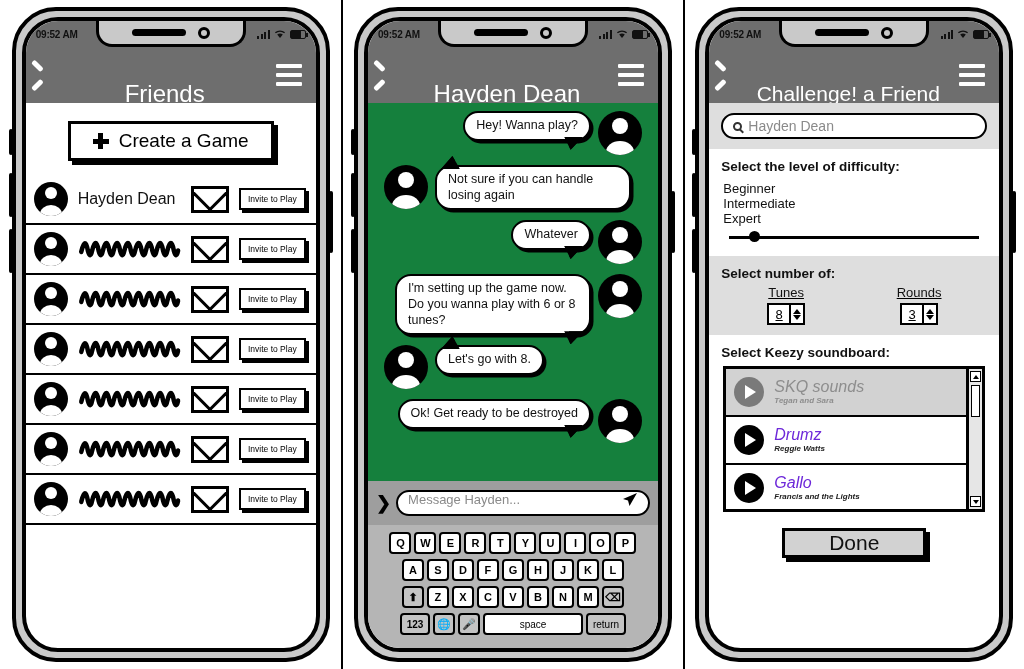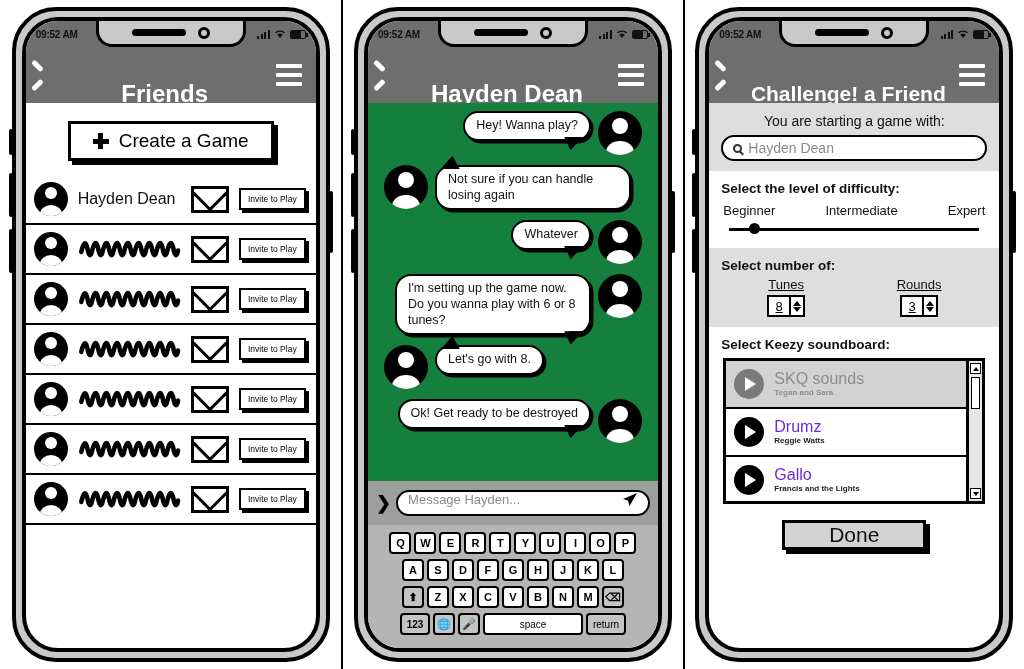--- a/index.html
+++ b/index.html
@@ -76,21 +76,21 @@
   .batt { width: 16px; height: 9px; border: 1.5px solid #111; border-radius: 2px;
           position: relative; background: linear-gradient(to right,#111 70%,transparent 70%); }
   .batt:after { content:''; position:absolute; right:-3px; top:2px; width:2px; height:4px; background:#111; }
 
   
   .appbar {
     height: 56px; background: #6e6e6e;
     display: flex; align-items: center; justify-content: space-between;
     padding: 0 14px; color: #fff;
   }
-  .appbar-title { font-size: 24px; font-weight: bold; white-space: nowrap; margin-top: 38px; }
+  .appbar-title { font-size: 24px; font-weight: normal; white-space: nowrap; margin-top: 38px; }
   .appbar-title.small { font-size: 21px; }
   .chev-back {
     width: 14px; height: 22px; position: relative; cursor: pointer; flex: 0 0 auto;
   }
   .chev-back:before, .chev-back:after {
     content:''; position:absolute; left:2px; width:13px; height:5px; background:#fff; border-radius:2px;
   }
   .chev-back:before { top: 4px; transform: rotate(-135deg); transform-origin: left center; }
   .chev-back:after  { bottom: 3px; transform: rotate(135deg); transform-origin: left center; }
   .hamburger { width: 26px; display: flex; flex-direction: column; gap: 5px; cursor: pointer; flex: 0 0 auto; }
@@ -204,21 +204,21 @@
   .sec-title { font-size: 13.5px; font-weight: bold; color: #111; }
   .start-with { font-size: 14px; text-align: center; color: #111; margin-bottom: 6px; }
   .search-field {
     border: 2.5px solid #000; border-radius: 16px; background: #fff;
     height: 26px; display: flex; align-items: center; gap: 6px; padding: 0 10px;
     font-size: 14px; color: #8a8a8a; cursor: text;
   }
   .mag { width: 9px; height: 9px; border: 2px solid #333; border-radius: 50%; position: relative; flex: 0 0 auto; }
   .mag:after { content:''; position:absolute; right:-4px; bottom:-3px; width:5px; height:2px; background:#333; transform: rotate(45deg); }
 
-  .diff-labels { display: flex; justify-content: space-between; font-size: 13px; color: #111; margin: 7px 2px 0; }
+  .diff-labels { display: flex; justify-content: space-between; font-size: 13px; color: #111; margin: 7px 2px 0; flex-direction: column; }
   .slider { position: relative; height: 18px; margin: 2px 8px 0; }
   .slider-track { position: absolute; top: 8px; left: 0; right: 0; height: 2.5px; background: #000; }
   .slider-thumb {
     position: absolute; top: 3px; width: 11px; height: 11px; border-radius: 50%; background: #000;
     cursor: pointer;
   }
 
   .num-grid { display: flex; justify-content: space-around; margin-top: 4px; }
   .num-col { display: flex; flex-direction: column; align-items: center; gap: 3px; text-decoration: underline; }
   .num-label { font-size: 13px; color: #111; }
@@ -228,21 +228,21 @@
     width: 14px; border-left: 2px solid #000;
     display: flex; flex-direction: column; align-items: center; justify-content: center; gap: 1px; cursor: pointer;
   }
   .ar-up { width:0;height:0;border-left:4px solid transparent;border-right:4px solid transparent;border-bottom:5px solid #000; }
   .ar-dn { width:0;height:0;border-left:4px solid transparent;border-right:4px solid transparent;border-top:5px solid #000; }
 
   .sb-list {
     border: 3px solid #000; background: #fff; margin: 6px 2px 0;
     display: flex; height: 146px; overflow: hidden;
   }
-  .sb-items { flex: 1; }
+  .sb-items { flex: 1; font-style: italic; }
   .sb-item {
     display: flex; align-items: center; gap: 10px; padding: 7px 8px;
     border-bottom: 2px solid #000; cursor: pointer; height: 48px;
   }
   .sb-item.selected { background: #d2d2d2; }
   .play {
     width: 30px; height: 30px; border-radius: 50%; background: #000;
     position: relative; flex: 0 0 auto;
   }
   .play:after {
@@ -535,21 +535,20 @@
             <span class="appbar-title small">Challenge! a Friend</span>
             <span class="hamburger">
                 <span></span>
                 <span></span>
                 <span></span>
               </span>
           </div>
           <div class="body-area">
 
             <div class="sec grey">
-              <div class="start-with">You are starting a game with:</div>
               <div class="search-field">
                 <span class="mag"></span>
                 <span>Hayden Dean</span>
               </div>
             </div>
 
             <div class="sec white">
               <div class="sec-title">Select the level of difficulty:</div>
               <div class="diff-labels" id="diff-labels">
                   <span>Beginner</span>

